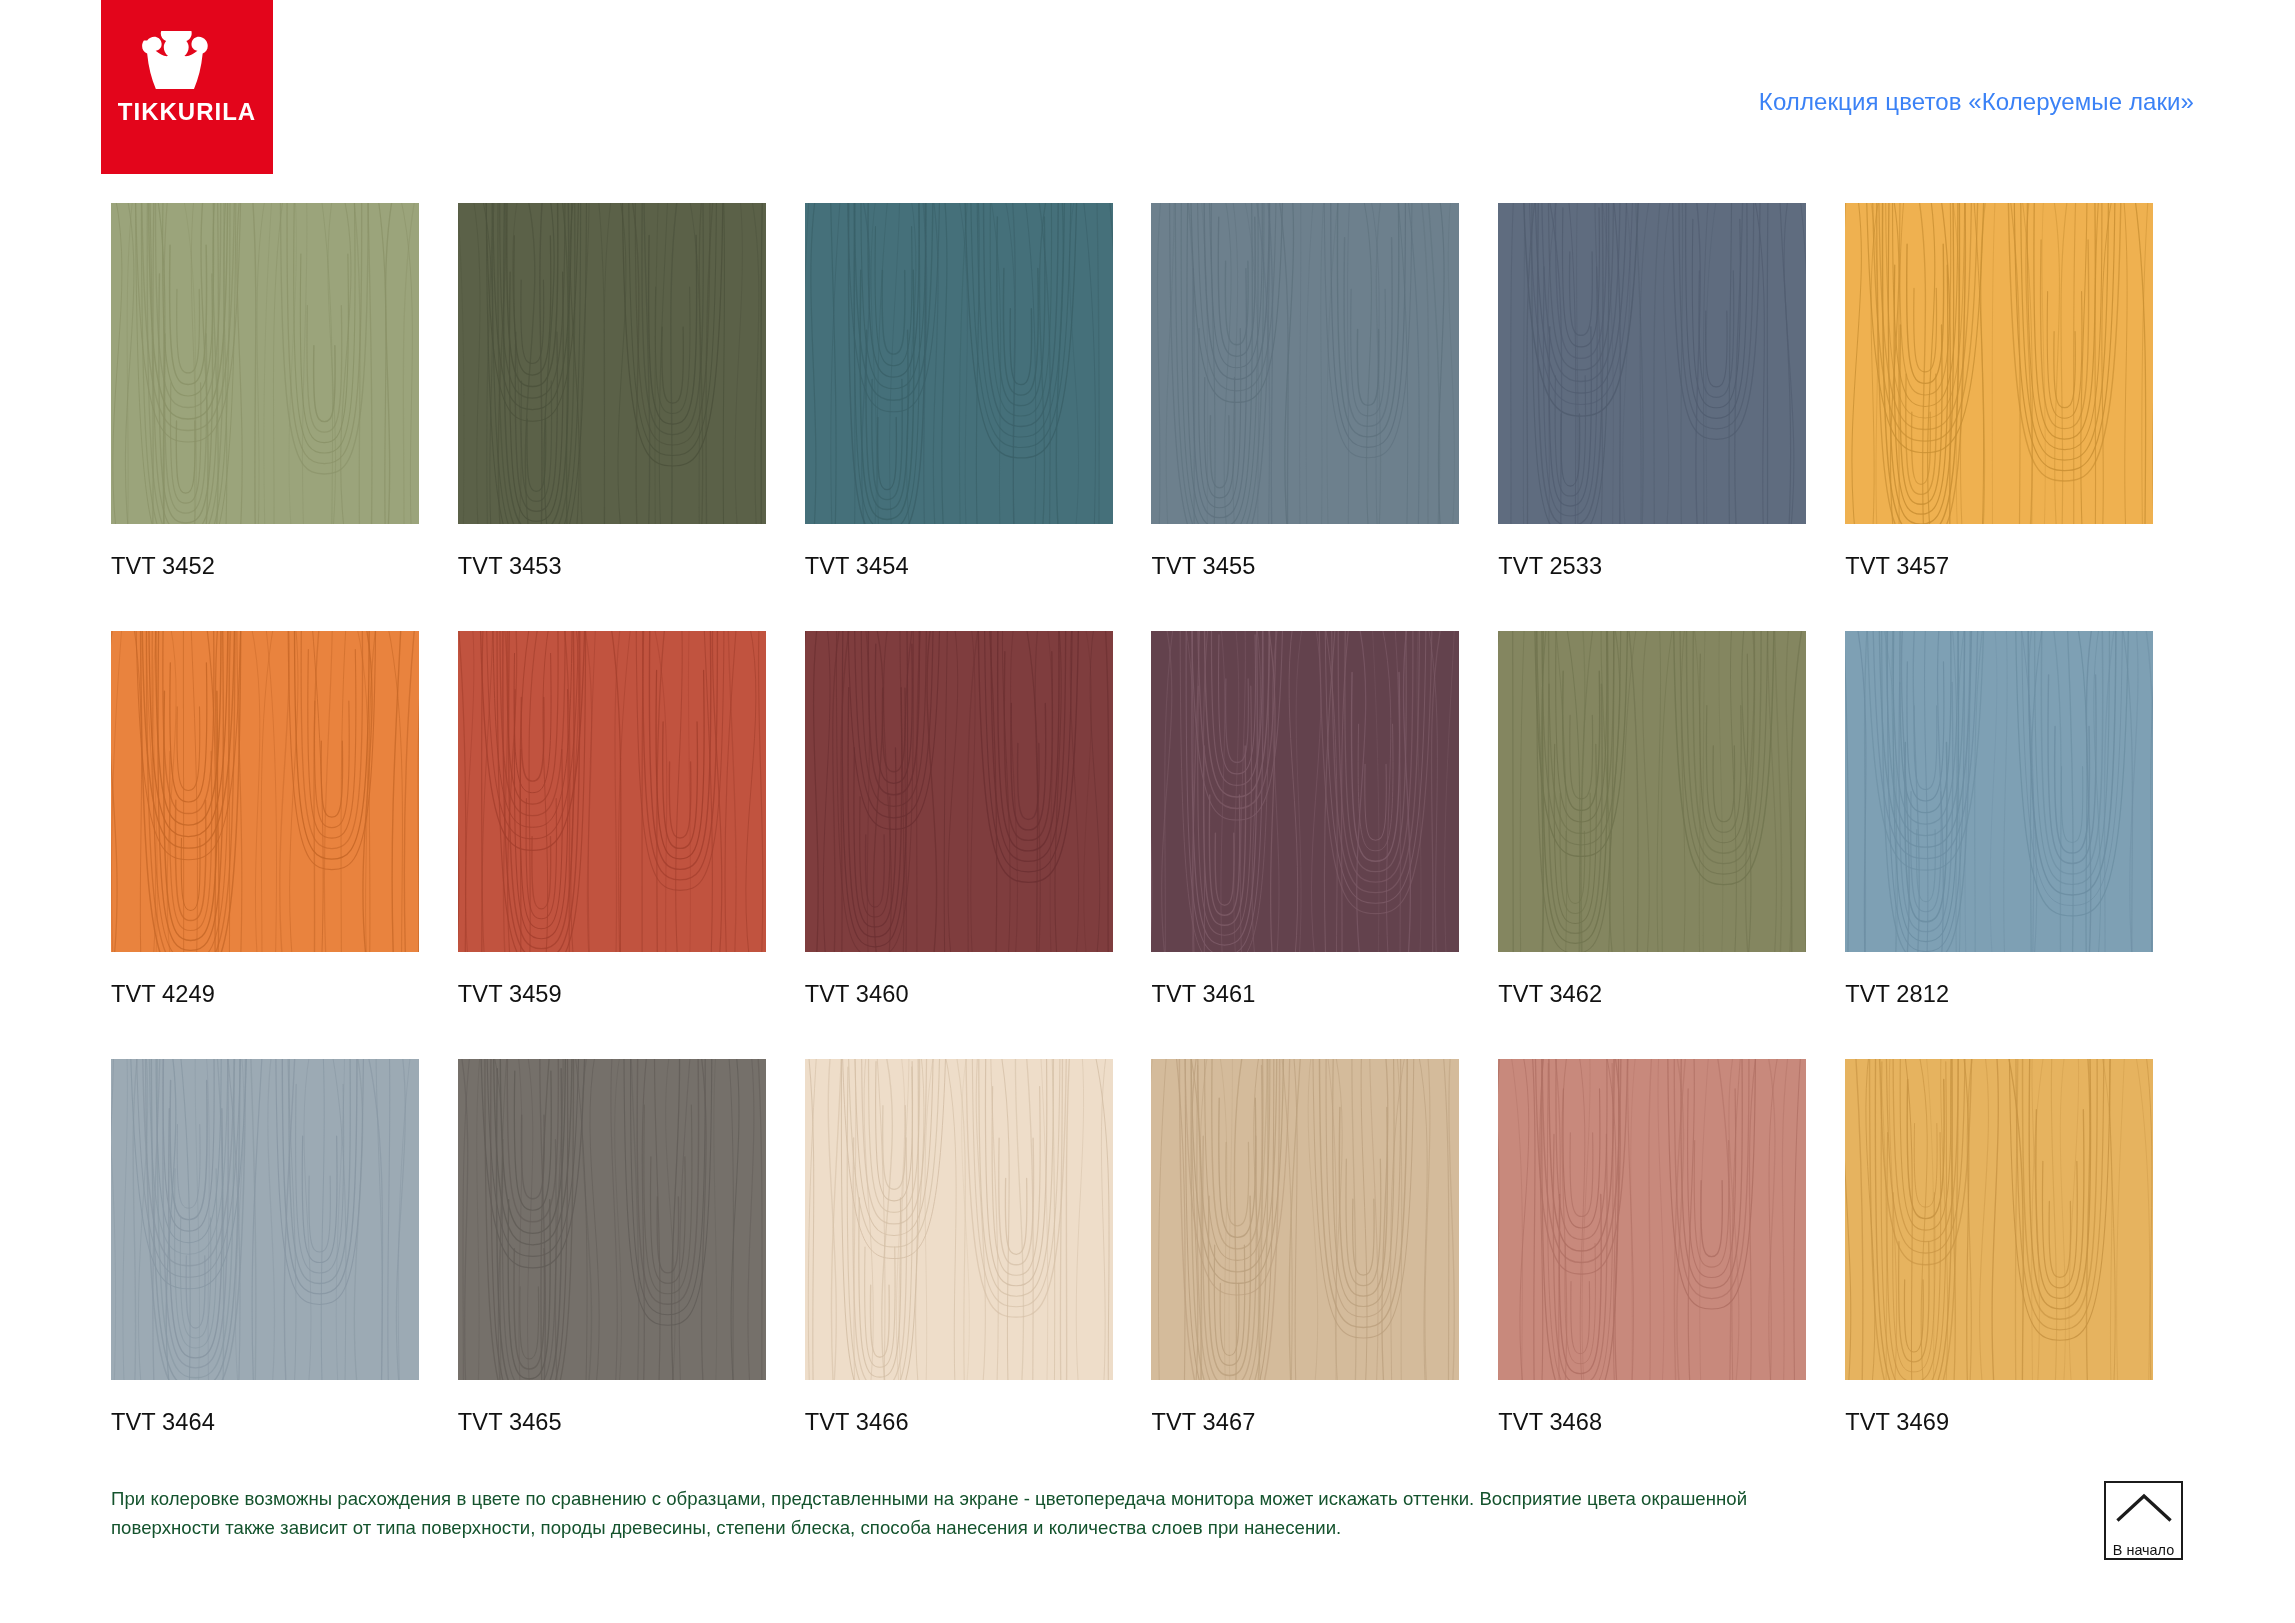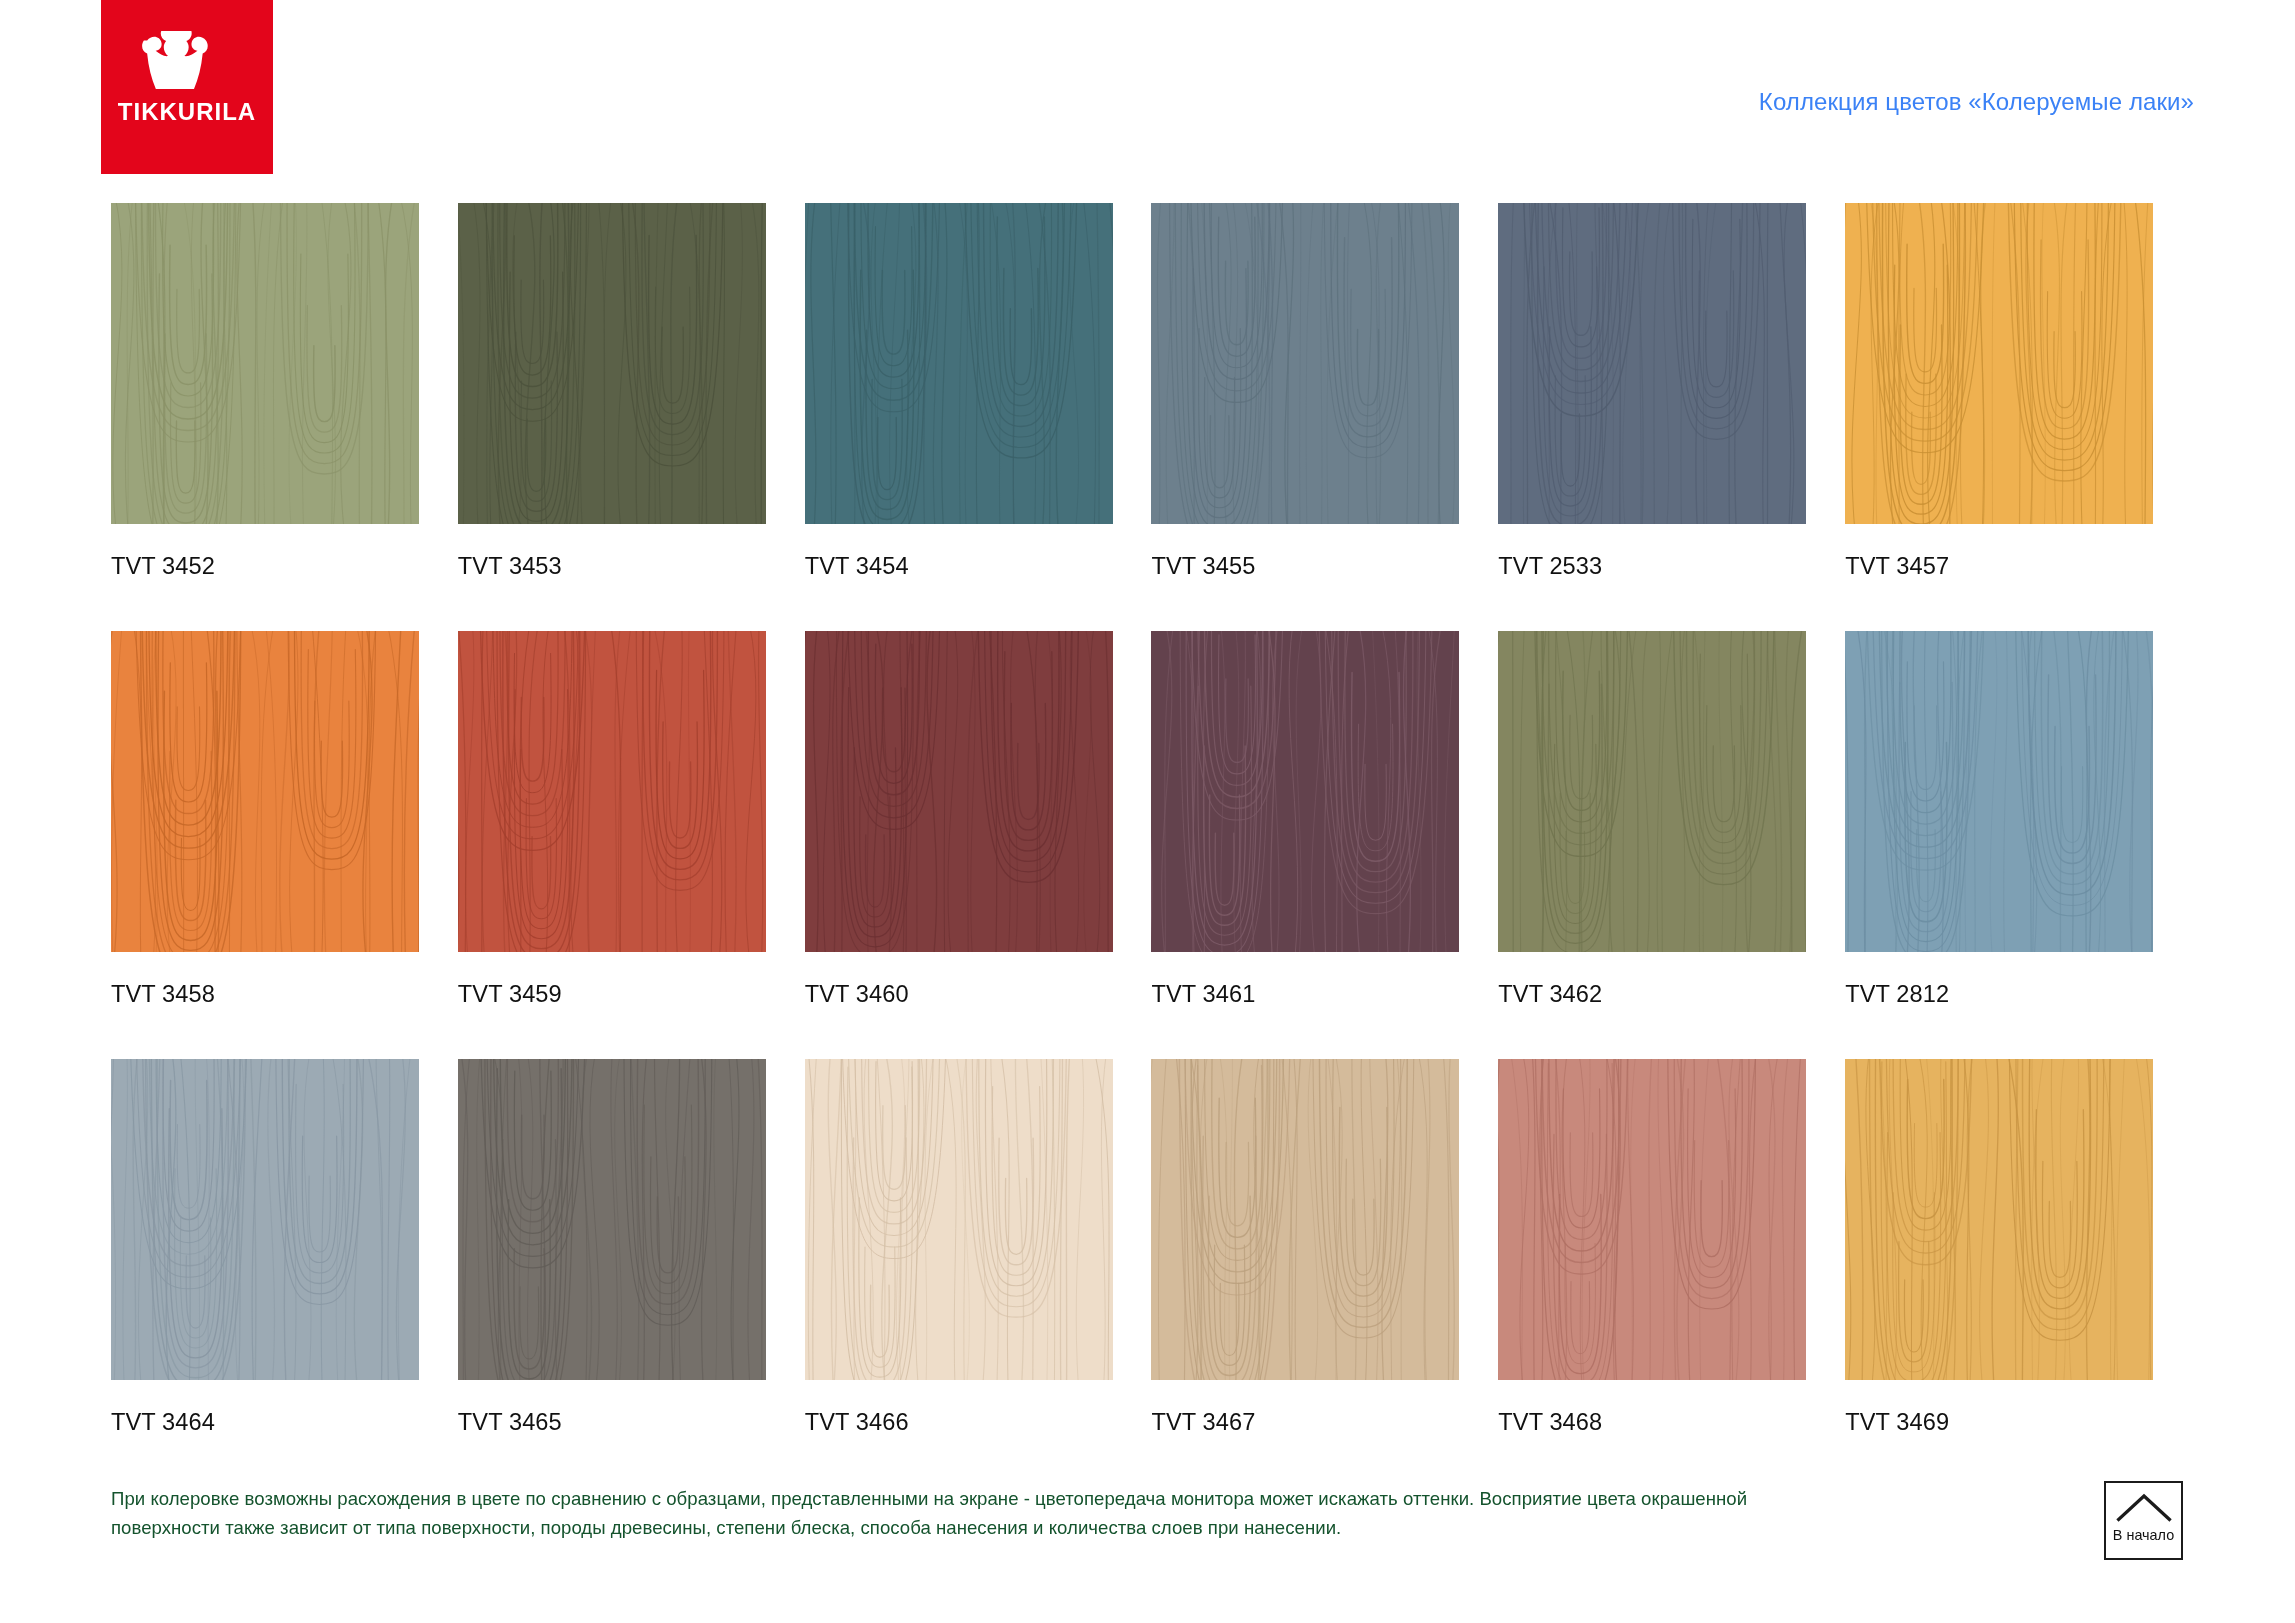--- a/index.html
+++ b/index.html
@@ -121,21 +121,21 @@
     left: 2104px;
     top: 1481px;
     width: 79px;
     height: 79px;
     border: 2.6px solid #1b1b1b;
     background: #ffffff;
     box-sizing: border-box;
     display: flex;
     flex-direction: column;
     align-items: center;
-    justify-content: flex-start;
+    justify-content: space-between;
     cursor: pointer;
   }
   #chevron-up-icon {
     margin-top: 9.2px;
     width: 56px;
     height: 30px;
     display: block;
   }
   #back-to-top-label {
     margin-top: 4.6px;
@@ -576,21 +576,21 @@
             <path d="M 374.2 -12 C 407.5 137.2 382.4 303.8 390.0 502" fill="none" stroke="#C66727" stroke-width="1.45" opacity="0.49"></path>
             <path d="M 388.3 -12 C 418.3 137.2 369.5 303.8 389.4 502" fill="none" stroke="#C66727" stroke-width="2.01" opacity="0.73"></path>
             <path d="M 404.7 -12 C 386.2 137.2 397.6 303.8 394.7 502" fill="none" stroke="#C66727" stroke-width="1.65" opacity="0.55"></path>
             <path d="M 421.8 -12 C 452.1 137.2 443.8 303.8 443.4 502" fill="none" stroke="#C66727" stroke-width="1.31" opacity="0.67"></path>
             <path d="M 442.6 -12 C 435.6 137.2 424.3 303.8 431.0 502" fill="none" stroke="#C66727" stroke-width="2.08" opacity="0.75"></path>
             <path d="M 463.7 -12 C 450.6 137.2 444.2 303.8 449.4 502" fill="none" stroke="#C66727" stroke-width="2.06" opacity="0.63"></path>
             <path d="M 479.6 -12 C 461.9 137.2 471.4 303.8 469.3 502" fill="none" stroke="#C66727" stroke-width="1.72" opacity="0.73"></path>
             <path d="M 501.3 -12 C 517.4 137.2 488.8 303.8 500.7 502" fill="none" stroke="#C66727" stroke-width="2.07" opacity="0.50"></path>
           </svg>
         </div>
-        <div class="swatch-label">TVT 3458</div>
+        <div class="swatch-label">TVT 4249</div>
       </div>
       <div class="swatch-cell">
         <div class="swatch-chip" style="background: rgb(193, 83, 63);">
           <svg viewBox="0 0 470 490" preserveAspectRatio="none">
             <path d="M 96.78148148148148 101.5443329903978 C 94.74148148148147 212.4243329903978 99.84148148148148 229.1443329903978 113.78148148148148 229.1443329903978 C 127.72148148148148 229.1443329903978 132.82148148148147 212.4243329903978 130.78148148148148 101.5443329903978" fill="none" stroke="#A43F2D" stroke-width="2.20" stroke-linecap="round" opacity="0.73"></path>
             <path d="M 86.24148148148147 34.22433299039781 C 82.93668148148147 223.3363329903978 91.19868148148147 246.7443329903978 113.78148148148148 246.7443329903978 C 136.36428148148147 246.7443329903978 144.6262814814815 223.3363329903978 141.32148148148147 34.22433299039781" fill="none" stroke="#A43F2D" stroke-width="1.52" stroke-linecap="round" opacity="0.87"></path>
             <path d="M 75.70148148148147 -52.45566700960222 C 71.13188148148147 234.24833299039778 82.55588148148148 264.3443329903978 113.78148148148148 264.3443329903978 C 145.0070814814815 264.3443329903978 156.4310814814815 234.24833299039778 151.8614814814815 -52.45566700960222" fill="none" stroke="#A43F2D" stroke-width="1.77" stroke-linecap="round" opacity="0.74"></path>
             <path d="M 65.16148148148147 -158.49566700960224 C 59.32708148148148 245.16033299039782 73.91308148148148 281.9443329903978 113.78148148148148 281.9443329903978 C 153.6498814814815 281.9443329903978 168.23588148148147 245.16033299039782 162.40148148148148 -158.49566700960224" fill="none" stroke="#A43F2D" stroke-width="1.92" stroke-linecap="round" opacity="0.66"></path>
             <path d="M 54.62148148148148 -283.89566700960216 C 47.52228148148147 256.0723329903978 65.27028148148148 299.54433299039783 113.78148148148148 299.54433299039783 C 162.29268148148148 299.54433299039783 180.0406814814815 256.0723329903978 172.94148148148147 -283.89566700960216" fill="none" stroke="#A43F2D" stroke-width="1.50" stroke-linecap="round" opacity="0.84"></path>
             <path d="M 44.08148148148149 -428.65566700960227 C 35.717481481481485 266.9843329903978 56.62748148148149 317.1443329903978 113.78148148148148 317.1443329903978 C 170.93548148148147 317.1443329903978 191.84548148148147 266.9843329903978 183.48148148148147 -428.65566700960227" fill="none" stroke="#A43F2D" stroke-width="1.56" stroke-linecap="round" opacity="0.69"></path>

